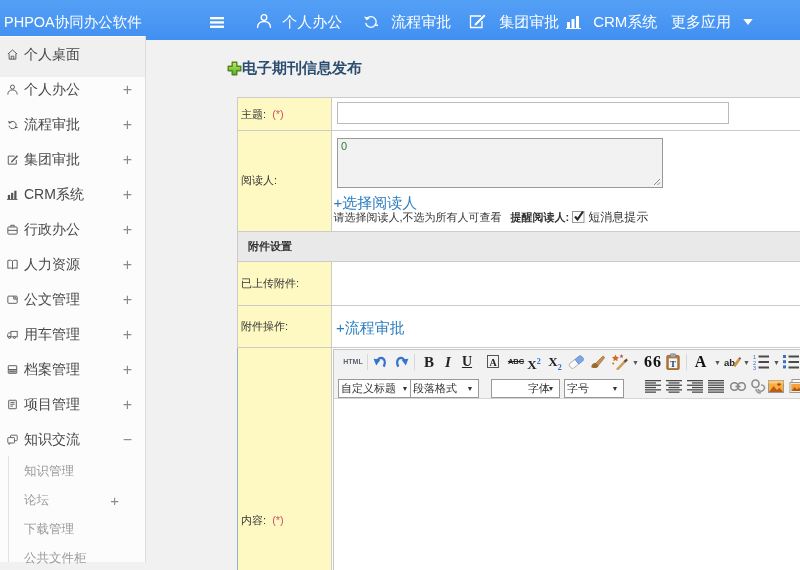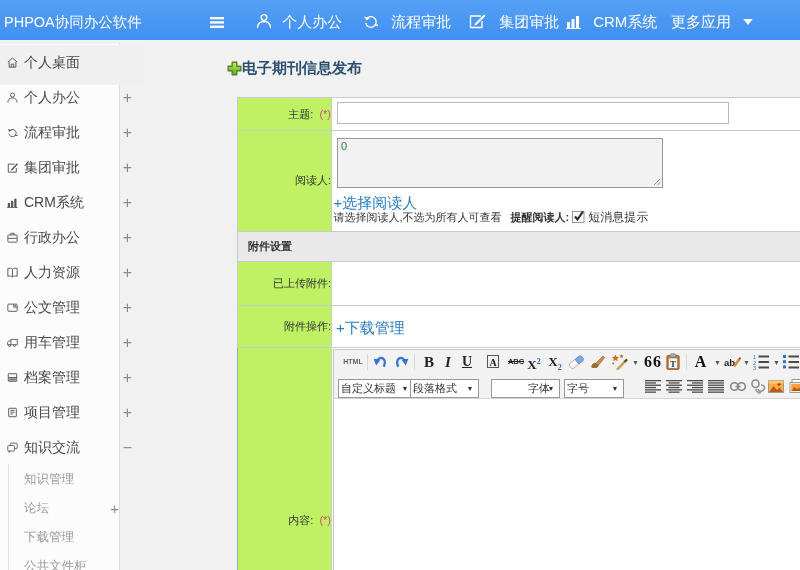--- a/index.html
+++ b/index.html
@@ -7,39 +7,39 @@
 body { position:relative; background:#f1f1f1; }
 .abs { position:absolute; }
 
 #hdr { position:absolute; left:0; top:0; width:800px; height:40px;
   background:linear-gradient(#55a0f6,#418ff1); }
 #logo { position:absolute; left:4px; top:0; height:44px; line-height:44px;
   color:#fff; font-size:14.5px; font-weight:500;}
 .nav { position:absolute; top:0; height:44px; line-height:44px; color:#fff; font-size:15px; }
 .nav svg { vertical-align:middle; margin-top:-4px; }
 
-#side { position:absolute; left:0; top:44px; width:120px; height:526px;
+#side { position:absolute; left:0; top:36px; width:146px; height:526px;
   background:#fcfcfc; border-right:1px solid #dcdcdc; }
 .mi { position:absolute; left:0; width:145px; height:35px; line-height:35px;
   color:#484848; font-size:14px; }
 .mi .ic { position:absolute; left:7px; top:12px; width:11px; height:11px; }
 .mi .tx { position:absolute; left:24px; }
 .mi .pm { position:absolute; right:13px; top:0; color:#8a8a8a; font-size:16px; font-weight:300; font-family:"Liberation Sans",sans-serif;}
 #selbg { position:absolute; left:0; top:1px; width:145px; height:40px; background:#f0f0f0; }
 .smi { position:absolute; left:0; width:145px; height:29px; line-height:29px;
   color:#9a9a9a; font-size:12.5px; }
 .smi .tx { position:absolute; left:24px; }
 .smi .pm { position:absolute; right:26px; top:0; color:#8a8a8a; font-size:15px; font-weight:300;}
 #subline { position:absolute; left:8px; top:420px; width:1px; height:106px; background:#e2e2e2; }
 #title { position:absolute; left:242px; top:59px; font-size:15px; font-weight:bold; color:#2b4d70; }
 #plusico { position:absolute; left:227px; top:61px; }
 
 .row { position:absolute; left:237px; background:#fff; border:1px solid #cbcbcb; border-top:none; width:640px; }
-.lblcell { position:absolute; left:0; top:0; bottom:0; width:94px; background:#bef264; border-right:1px solid #cbcbcb;
-  color:#333; font-size:11px; padding-left:3px;text-align:right; }
+.lblcell { position:absolute; left:0; top:0; bottom:0; width:94px; background:#fef9c3; border-right:1px solid #cbcbcb;
+  color:#333; font-size:11px; padding-left:3px; }
 .red { color:#c95666; }
 a.lnk { color:#2a7cc0; text-decoration:none; font-size:15px; }
 
 #edit { position:absolute; left:333px; top:349px; width:532px; height:345px; border:1px solid #c6c6c6; background:#fff; }
 #tb { position:absolute; left:0; top:0; width:530px; height:49px; background:#f2f2f2; border-bottom:1px solid #d4d4d4; }
 .tbr { position:absolute; left:0; width:530px; height:24px; }
 .ti { position:absolute; top:0; height:24px; line-height:24px; text-align:center; color:#333; }
 .tsep { position:absolute; top:4px; width:1px; height:16px; background:#d8d8d8; }
 .sel { position:absolute; top:4px; height:19px; background:#fff; border:1px solid #999;
   font-size:11px; color:#333; line-height:17px; padding-left:2px; }
@@ -251,21 +251,21 @@
   </div>
 </div>
 <div class="row" style="top:231.5px;height:30px;background:#e9e9e9;">
   <div class="abs" style="left:10px;top:0;line-height:28px;font-size:11px;font-weight:bold;color:#333;">附件设置</div>
 </div>
 <div class="row" style="top:261.5px;height:44px;">
   <div class="lblcell" style="line-height:42px;">已上传附件:</div>
 </div>
 <div class="row" style="top:305.5px;height:42.5px;">
   <div class="lblcell" style="line-height:40px;">附件操作:</div>
-  <div class="abs" style="left:98px;top:13px;"><a class="lnk" href="#">+下载管理</a></div>
+  <div class="abs" style="left:98px;top:13px;"><a class="lnk" href="#">+流程审批</a></div>
 </div>
 <div class="row" style="top:348px;height:346px;border-left:1px solid #93b1c4;">
   <div class="lblcell" style="line-height:344px;">内容:&nbsp;&nbsp;<span class="red">(*)</span></div>
 </div>
 
 <div id="edit">
   <div id="tb">
     <div class="tbr" style="top:0">
       <span class="ti" style="left:7px;width:24px;font-size:7px;font-weight:bold;color:#5a6570;">HTML</span>
       <span class="tsep" style="left:33px"></span>

